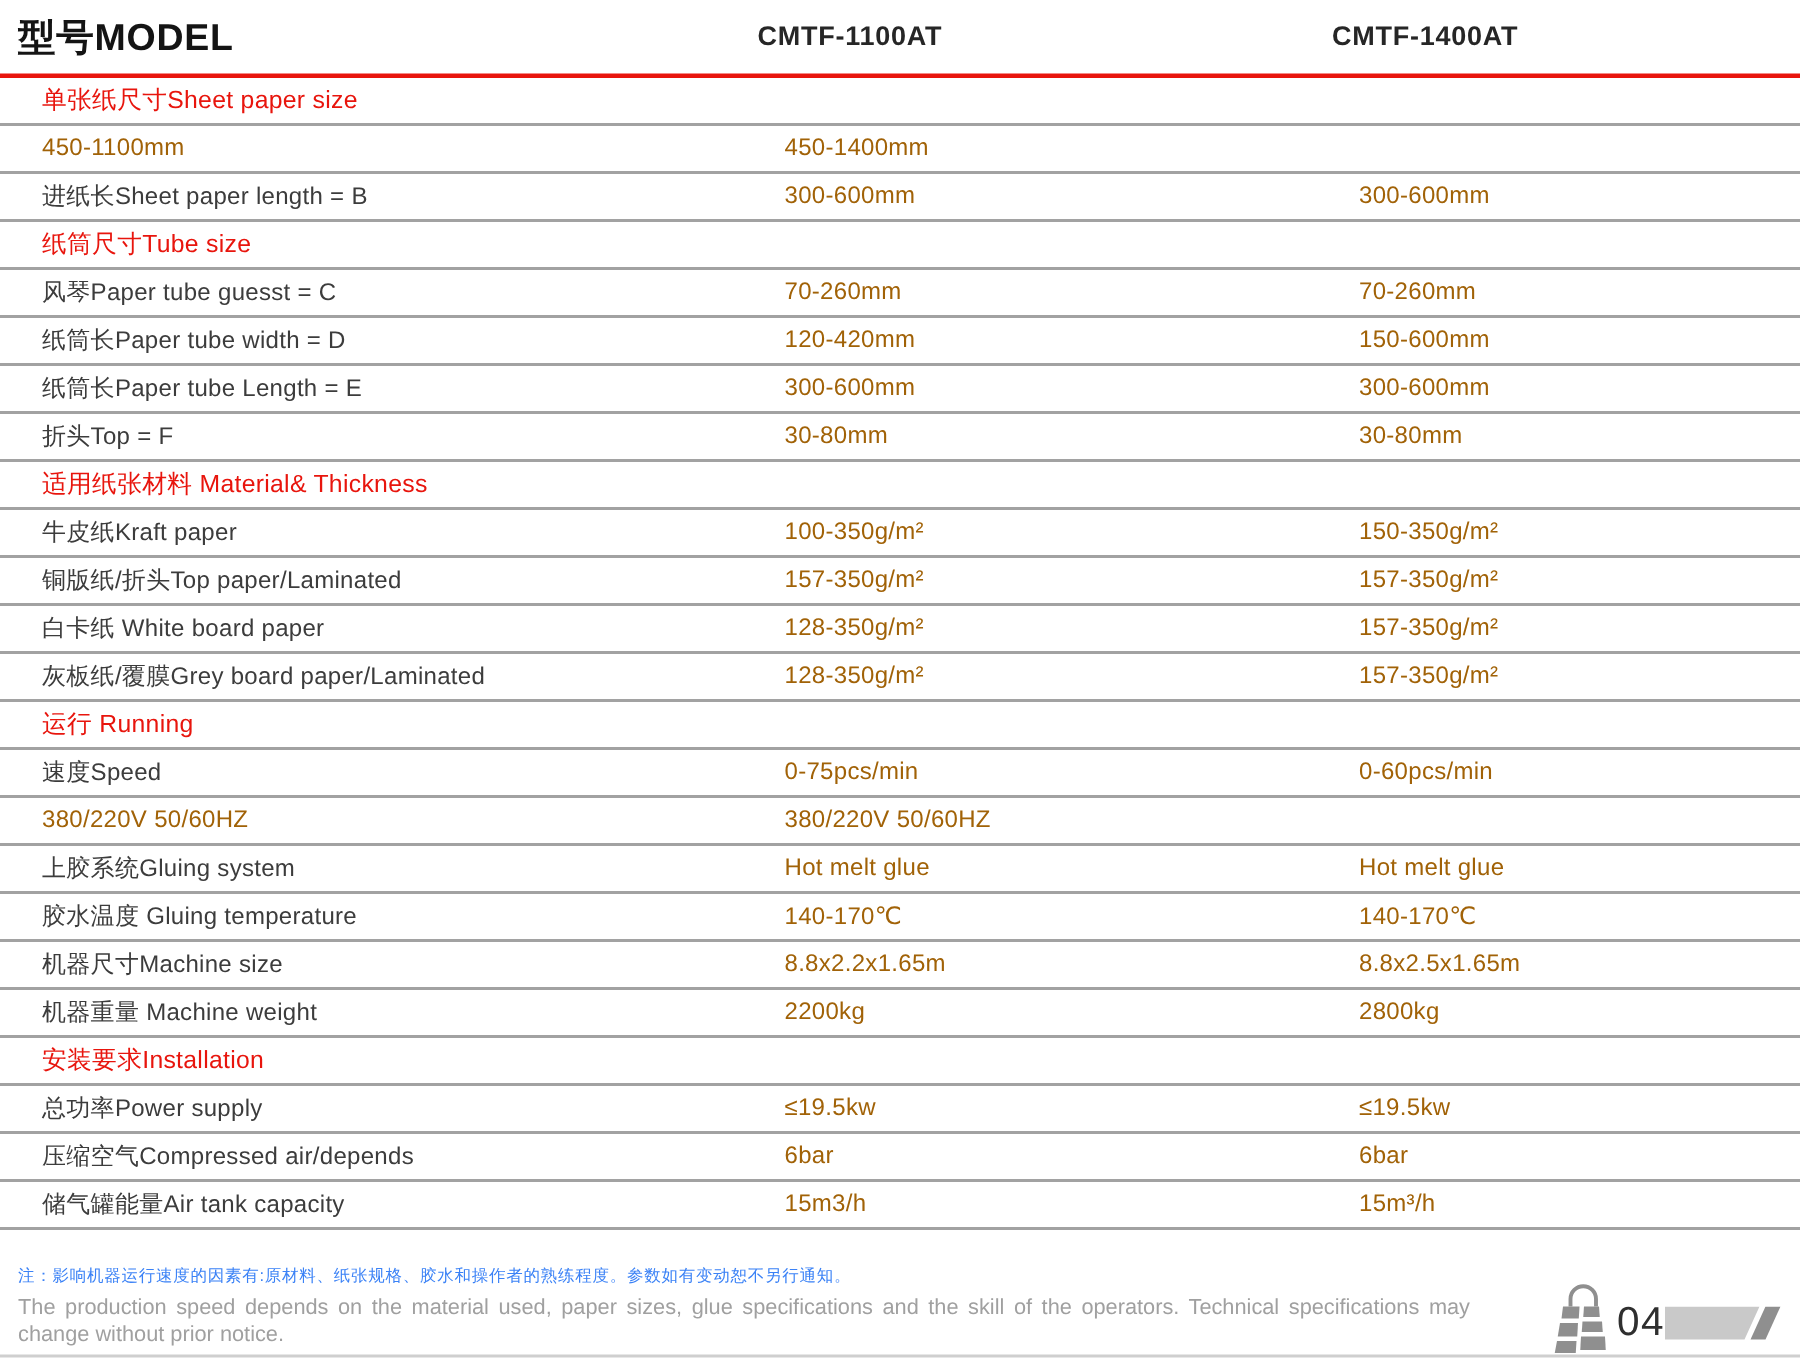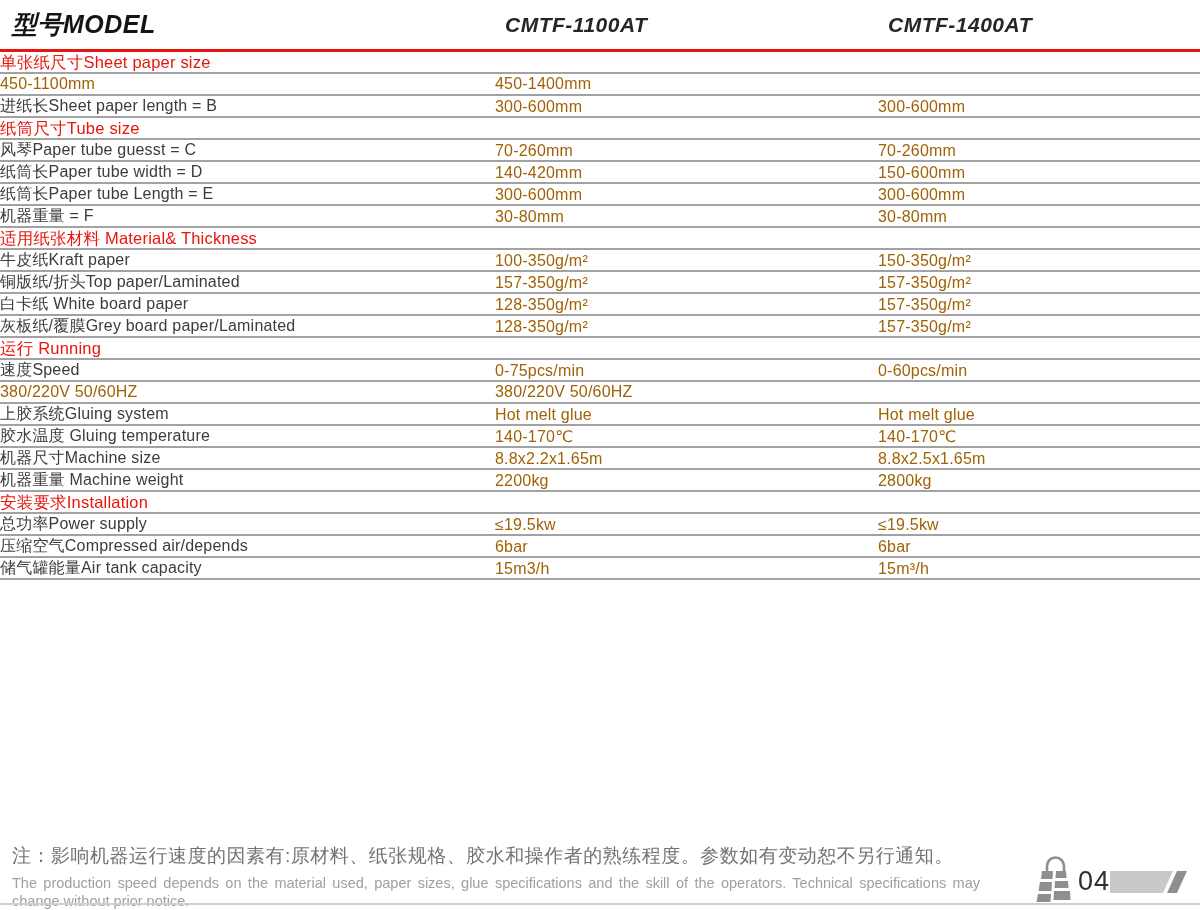--- a/index.html
+++ b/index.html
@@ -13,56 +13,55 @@
   }
   .page{position:absolute;inset:0;}
 
   
   .thead{
     display:grid;
     grid-template-columns:493px 383px 1fr;
     padding-left:12px;
     height:49px;
     align-items:center;
-    font-style:italic;
   }
   .model-title{
     font-size:25px;font-weight:bold;color:#141414;letter-spacing:.5px;
   }
   .model-name{
-    font-size:21px;font-weight:bold;color:#262626;letter-spacing:.5px;
+    font-size:18px;font-weight:bold;color:#262626;letter-spacing:.5px;
   }
   .redline{
     height:3px;background:#e8150d;width:1200px;
   }
 
   
   #spec-table{width:1200px;}
   .row{
     box-sizing:border-box;
-    height:22px;
+    height:32px;
     border-bottom:2px solid #a2a2a2;
     display:grid;
     grid-template-columns:495px 383px 1fr;
-    padding-left:0;
+    padding-left:28px;
     align-items:center;
   }
   .section-row{grid-template-columns:1fr;}
   .section-title{
     color:#e8150d;font-size:16.5px;font-weight:500;letter-spacing:.2px;
   }
   .cell{font-size:16px;color:#a16207;letter-spacing:.2px;white-space:nowrap;}
   .cell.label{color:#3c3c3c;}
 
   
   .note{
     position:absolute;left:12px;top:843px;width:968px;
   }
   .note-zh{
-    font-size:19px;color:#737373;letter-spacing:.5px;white-space:nowrap;
+    font-size:11px;color:#3b82f6;letter-spacing:.5px;white-space:nowrap;
   }
   .note-en{
     margin-top:5px;
     font-size:14.5px;color:#a0a0a0;line-height:18px;
     text-align:justify;
   }
 
   
   .bag{position:absolute;left:1036px;top:851px;width:38px;height:52px;}
   .page-num{
@@ -109,30 +108,30 @@
       <div class="row section-row">
         <span class="section-title">纸筒尺寸Tube  size</span>
       </div>
       <div class="row data-row">
         <span class="cell label">风琴Paper tube guesst = C</span>
         <span class="cell v1">70-260mm</span>
         <span class="cell v2">70-260mm</span>
       </div>
       <div class="row data-row">
         <span class="cell label">纸筒长Paper tube width = D</span>
-        <span class="cell v1">140-420mm</span>
+        <span class="cell v1">120-420mm</span>
         <span class="cell v2">150-600mm</span>
       </div>
       <div class="row data-row">
         <span class="cell label">纸筒长Paper tube Length = E</span>
         <span class="cell v1">300-600mm</span>
         <span class="cell v2">300-600mm</span>
       </div>
       <div class="row data-row">
-        <span class="cell label">机器重量 = F</span>
+        <span class="cell label">折头Top = F</span>
         <span class="cell v1">30-80mm</span>
         <span class="cell v2">30-80mm</span>
       </div>
       <div class="row section-row">
         <span class="section-title">适用纸张材料 Material&amp; Thickness</span>
       </div>
       <div class="row data-row">
         <span class="cell label">牛皮纸Kraft paper</span>
         <span class="cell v1">100-350g/m²</span>
         <span class="cell v2">150-350g/m²</span>

